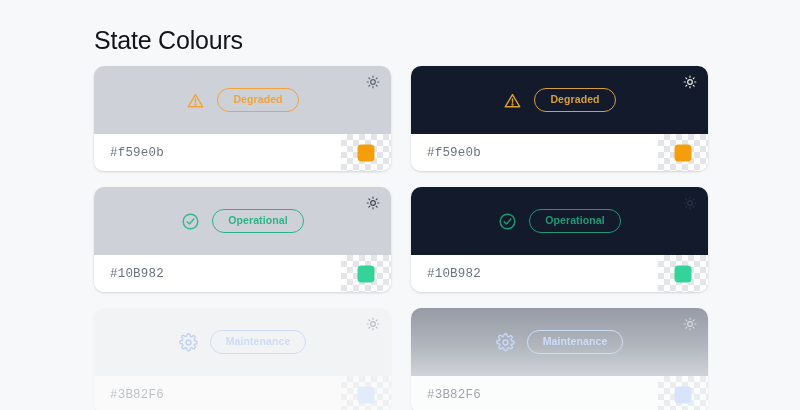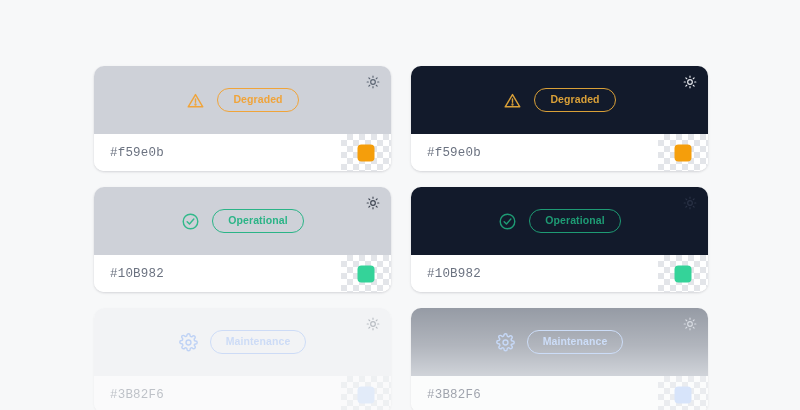--- a/index.html
+++ b/index.html
@@ -111,20 +111,21 @@
     transform: translate(-50%, -50%);
     width: 17px; height: 17px;
     border-radius: 4px;
   }
 </style>
 </head>
 <body>
 
 <div class="page">
 
+  <div class="page-title">State Colours</div>
 
   <div class="grid">
 
     <div class="row r1">
 
       <div class="card">
         <div class="preview light">
           <div class="theme-toggle">
             <svg width="14" height="14" viewBox="0 0 24 24" fill="none" stroke="#5b6472" stroke-width="2" stroke-linecap="round">
               <circle cx="12" cy="12" r="4"></circle>

